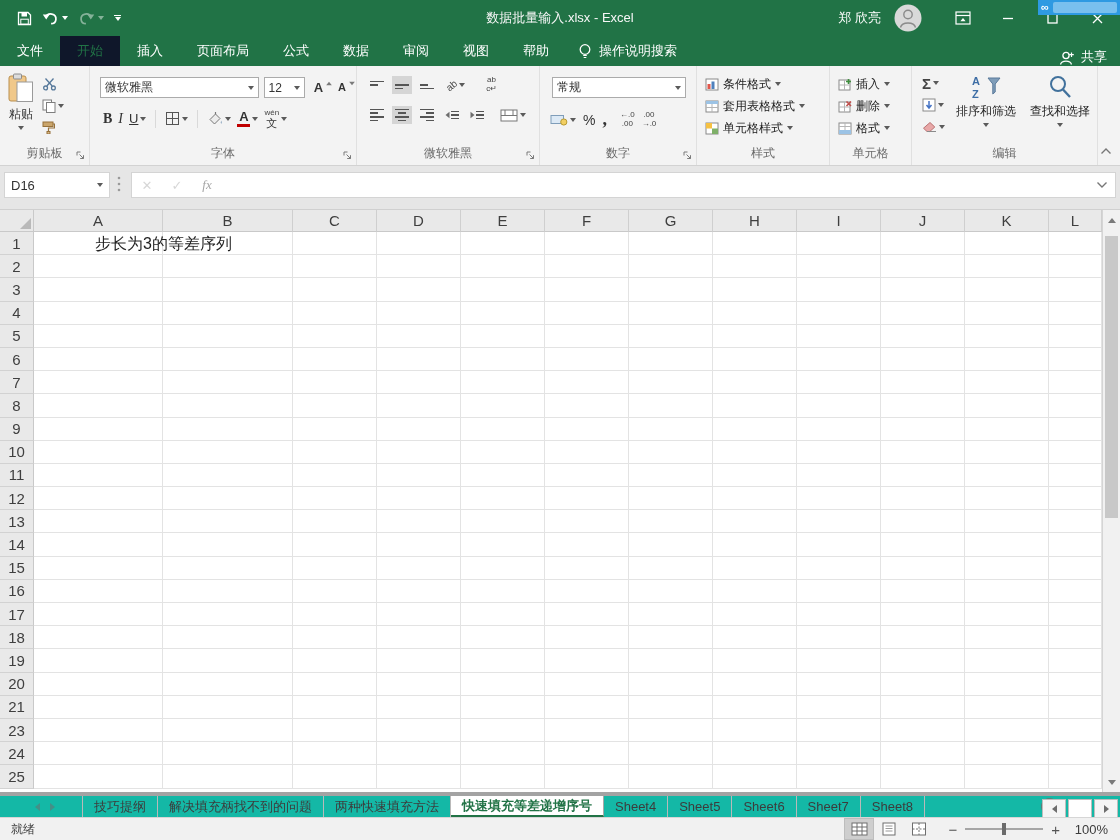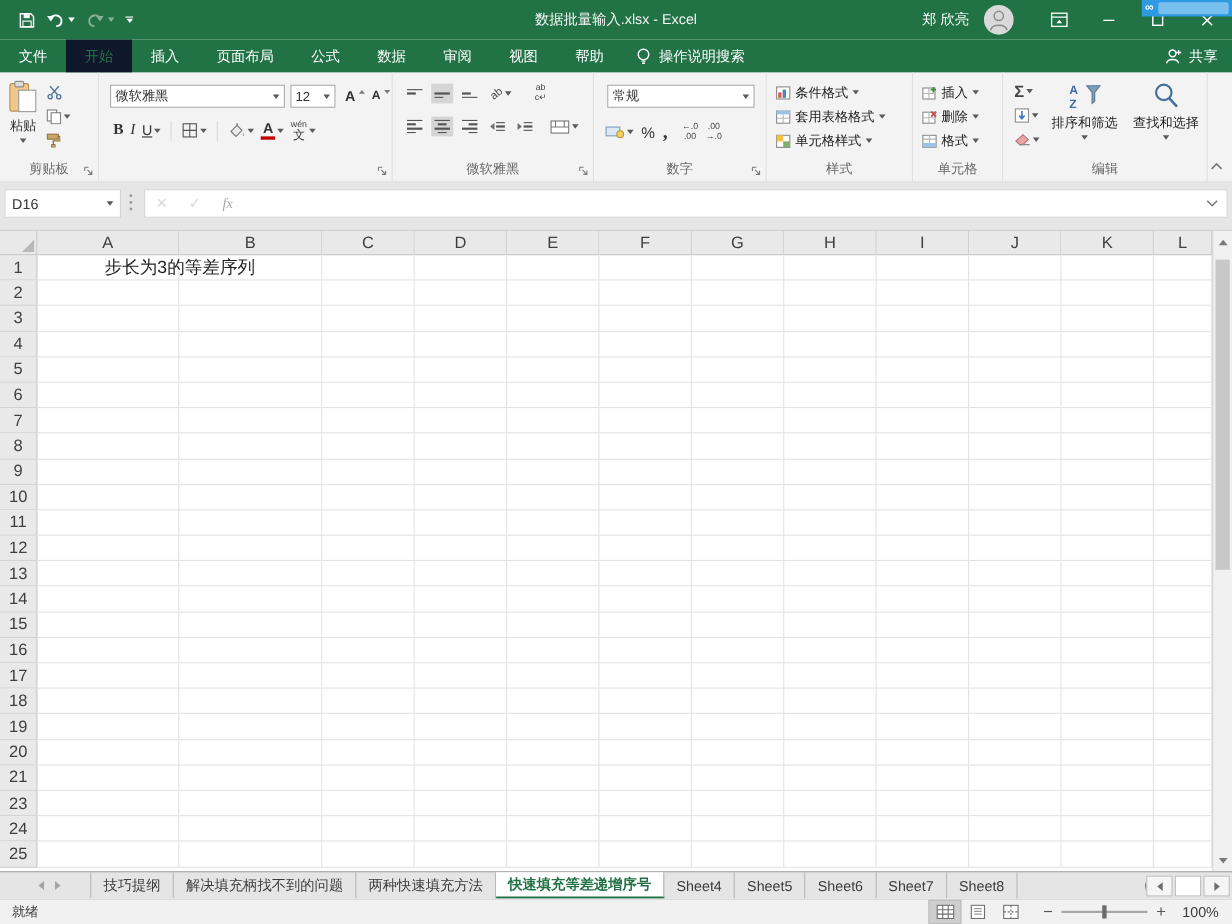--- a/index.html
+++ b/index.html
@@ -21,21 +21,21 @@
 .winbtn{width:45px;height:36px;display:flex;align-items:center;justify-content:center}
 #badge{position:absolute;top:0;right:0;width:82px;height:15px;background:#2e9ae2;display:flex;align-items:center;gap:4px;padding:0 3px;z-index:5}
 #badge .logo{color:#fff;font-weight:bold;font-size:11px;line-height:15px}
 #badge .pill{flex:1;height:11px;background:#79c0ee;border-radius:2px}
 
 
 #tabrow{position:absolute;left:0;right:0;top:36px;height:30px;background:#217346;display:flex;align-items:stretch;color:#fff;font-size:13px}
 .rtab{padding:0 17px;display:flex;align-items:center}
 .rtab.active{background:#0f172a;color:#217346}
 #search-box{display:flex;align-items:center;gap:7px;margin-left:12px}
-#share-box{position:absolute;right:13px;top:0;height:30px;display:flex;align-items:center;gap:6px;font-size:13px}
+#share-box{position:absolute;right:13px;top:0;height:30px;display:flex;align-items:flex-end;gap:6px;font-size:13px}
 
 
 #ribbon{position:absolute;left:0;right:0;top:66px;height:100px;background:#f3f3f3;border-bottom:1px solid #d2d2d2;display:flex}
 .grp{position:relative;border-right:1px solid #e0e0e0;height:100%;flex:none}
 .grp-label{position:absolute;bottom:3px;left:0;right:0;text-align:center;color:#696969;font-size:12px;pointer-events:none}
 .launcher{position:absolute;bottom:5px;right:4px}
 .ib{display:flex;align-items:center;gap:2px}
 .combo{background:#fff;border:1px solid #ababab;height:21px;display:flex;align-items:center;justify-content:space-between;padding:0 4px;font-size:12px}
 .sel{background:#d5d5d5;border:1px solid #bdbdbd}
 .vsep{width:1px;height:18px;background:#d9d9d9;margin:0 3px}
@@ -115,21 +115,21 @@
 
 #vscroll{position:absolute;right:0;top:0;width:18px;height:582px;background:#f1f1f1;border-left:1px solid #d5d5d5}
 #vscroll .arr{position:absolute;left:0;width:100%;height:20px;display:flex;align-items:center;justify-content:center}
 #vthumb{position:absolute;left:2px;right:2px;top:26px;height:282px;background:#c8c8c8}
 .tri-up{width:0;height:0;border-left:4px solid transparent;border-right:4px solid transparent;border-bottom:5px solid #7a7a7a}
 .tri-down{width:0;height:0;border-left:4px solid transparent;border-right:4px solid transparent;border-top:5px solid #7a7a7a}
 .tri-left{width:0;height:0;border-top:4px solid transparent;border-bottom:4px solid transparent;border-right:5px solid #6d6d6d}
 .tri-right{width:0;height:0;border-top:4px solid transparent;border-bottom:4px solid transparent;border-left:5px solid #6d6d6d}
 
 
-#sheetbar{position:absolute;left:0;right:0;top:792px;height:25px;background:#e5e5e5;border-top:1px solid #a3a3a3;display:flex;align-items:stretch}
+#sheetbar{position:absolute;left:0;right:0;top:792px;height:25px;background:#14b8a6;border-top:4px solid #a3a3a3;display:flex;align-items:stretch}
 .snav{width:15px;display:flex;align-items:center;justify-content:center}
 #sheet-tabs{display:flex;align-items:stretch;margin-left:22px}
 .stab{padding:0 11px;display:flex;align-items:center;font-size:13px;color:#3c3c3c;border-right:1px solid #b9b9b9;white-space:nowrap}
 .stab:first-child{border-left:1px solid #b9b9b9}
 .stab.active{background:#fff;color:#217346;font-weight:bold;border-bottom:2px solid #217346;border-right:1px solid #a8a8a8}
 #newsheet{width:17px;height:17px;border:1.4px solid #6f6f6f;border-radius:50%;align-self:center;margin-left:116px;position:relative}
 #newsheet:before,#newsheet:after{content:"";position:absolute;background:#6f6f6f}
 #newsheet:before{left:3px;right:3px;top:6.3px;height:1.4px}
 #newsheet:after{top:3px;bottom:3px;left:6.3px;width:1.4px}
 #tab-dots{align-self:center;margin-left:22px;display:flex;flex-direction:column;gap:2px}
@@ -351,20 +351,21 @@
         <span class="caret dark"></span>
       </span>
       <span class="ib">
         <span class="stack">
             <span class="tiny">wén</span>
             <span style="font-size:11px">文</span>
           </span>
         <span class="caret dark"></span>
       </span>
     </div>
+    <span class="grp-label">字体</span>
     <span class="launcher">
       <svg width="9" height="9">
           <path d="M1 1 h3.5 M1 1 v3.5 M3.5 3.5 L7.5 7.5 M7.5 4.2 V7.5 H4.2" stroke="#7a7a7a" fill="none"></path>
         </svg>
     </span>
   </div>
 
   <div class="grp" id="grp-align">
     <div class="a-r1">
       <span class="tbtn">

